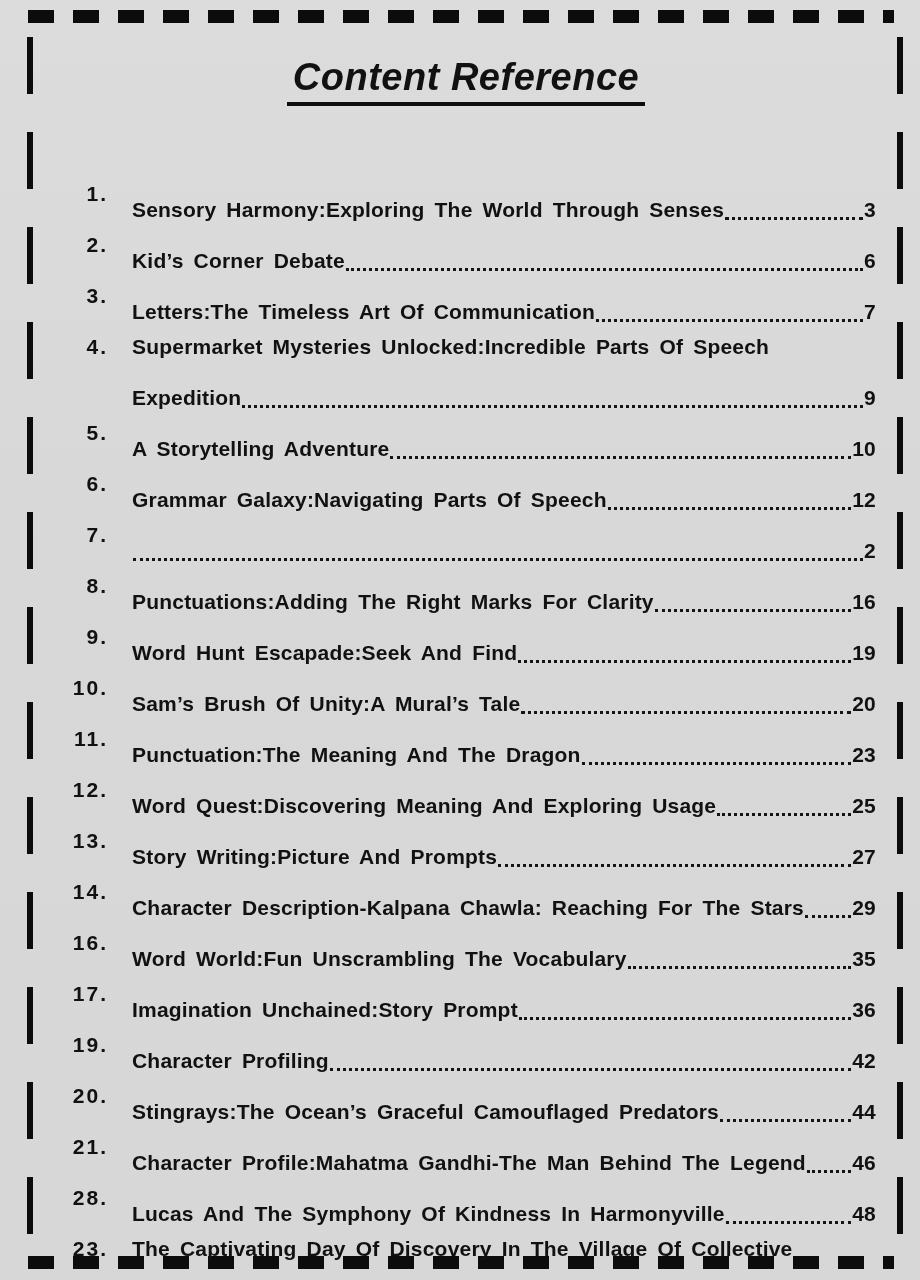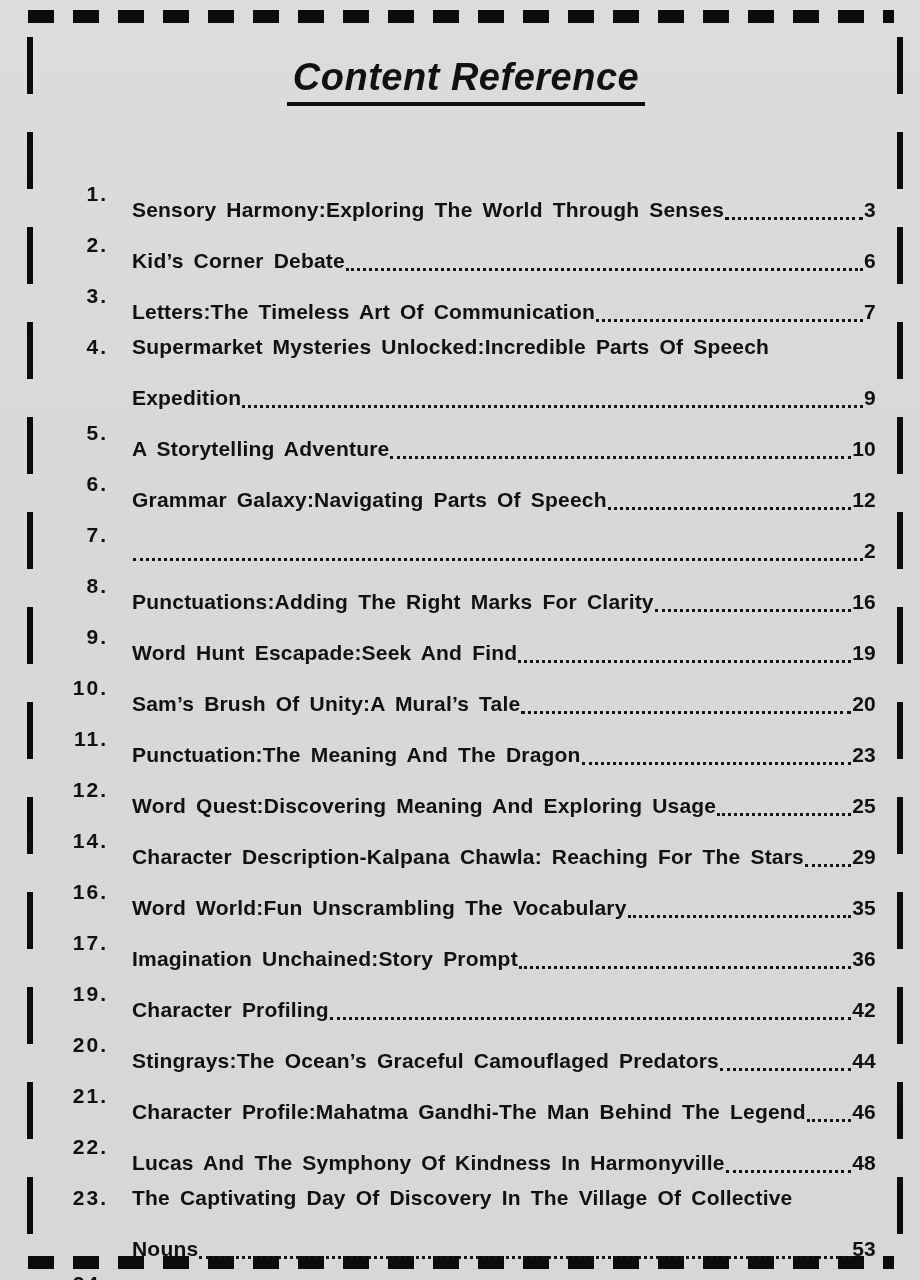--- a/index.html
+++ b/index.html
@@ -217,20 +217,30 @@
         <span class="num">12.</span>
         <div class="body">
           <div class="lastline">
             <span class="text">Word Quest:Discovering Meaning And Exploring Usage</span>
             <span class="leader"></span>
             <span class="pageno">25</span>
           </div>
         </div>
       </li>
       <li class="row">
+        <span class="num">13.</span>
+        <div class="body">
+          <div class="lastline">
+            <span class="text">Story Writing:Picture And Prompts</span>
+            <span class="leader"></span>
+            <span class="pageno">27</span>
+          </div>
+        </div>
+      </li>
+      <li class="row">
         <span class="num">14.</span>
         <div class="body">
           <div class="lastline">
             <span class="text">Character Description-Kalpana Chawla: Reaching For The Stars</span>
             <span class="leader"></span>
             <span class="pageno">29</span>
           </div>
         </div>
       </li>
       <li class="row">
@@ -277,21 +287,21 @@
         <span class="num">21.</span>
         <div class="body">
           <div class="lastline">
             <span class="text">Character Profile:Mahatma Gandhi-The Man Behind The Legend</span>
             <span class="leader"></span>
             <span class="pageno">46</span>
           </div>
         </div>
       </li>
       <li class="row">
-        <span class="num">22.</span>
+        <span class="num">28.</span>
         <div class="body">
           <div class="lastline">
             <span class="text">Lucas And The Symphony Of Kindness In Harmonyville</span>
             <span class="leader"></span>
             <span class="pageno">48</span>
           </div>
         </div>
       </li>
       <li class="row">
         <span class="num">23.</span>

